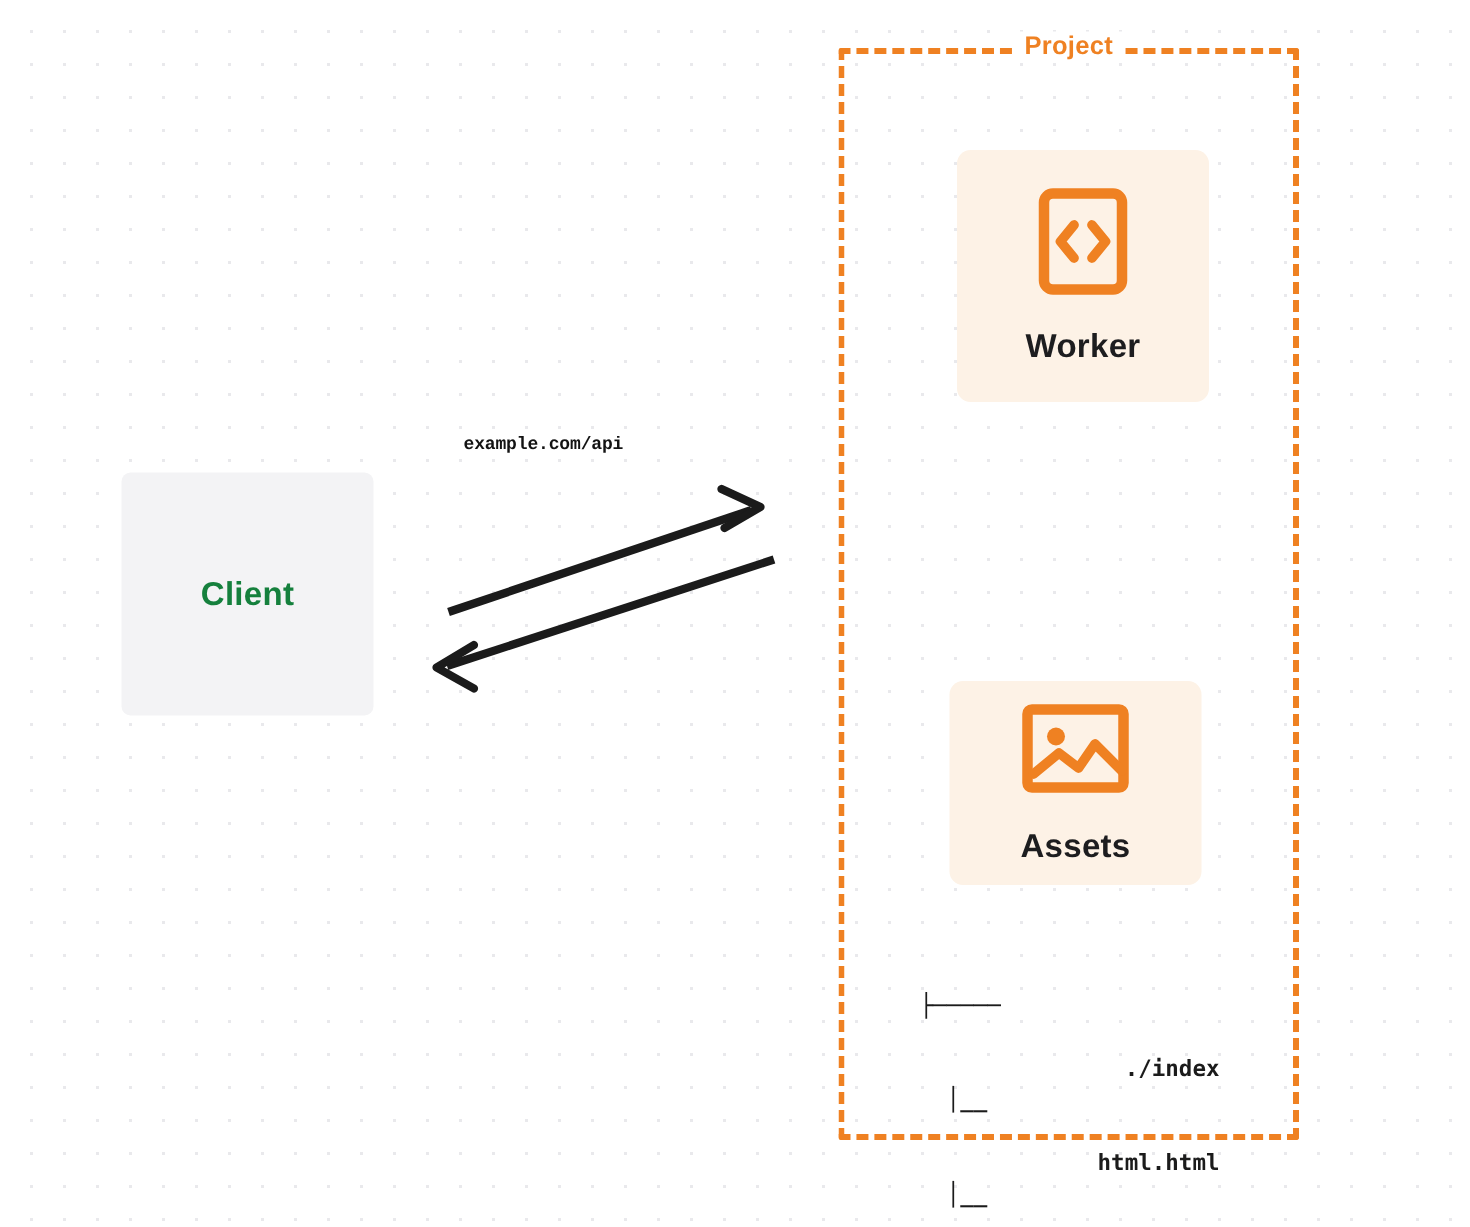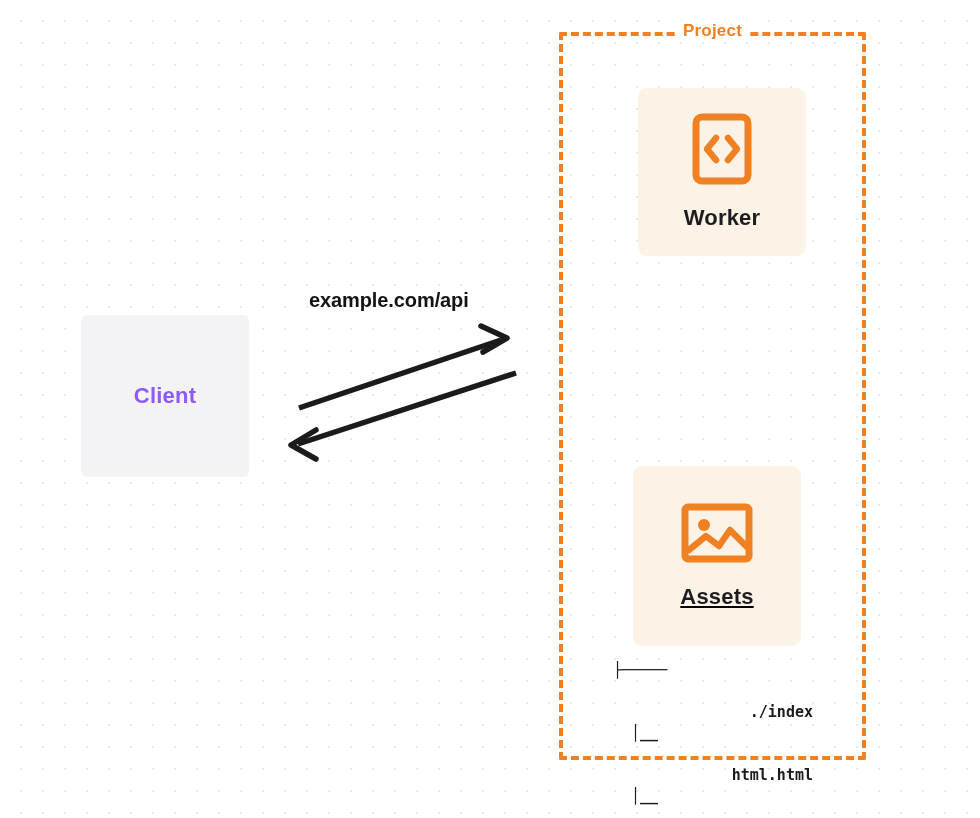--- a/index.html
+++ b/index.html
@@ -33,42 +33,43 @@
     height: 162px;
     background: #f3f3f5;
     border-radius: 6px;
     display: flex;
     align-items: center;
     justify-content: center;
   }
   #client-node .node-label {
     font-size: 22px;
     font-weight: bold;
-    color: #8b5cf6;
+    color: #15803d;
     letter-spacing: 0.2px;
   }
 
   
   #arrow-layer {
     position: absolute;
     left: 0;
     top: 0;
     width: 980px;
     height: 818px;
     pointer-events: none;
   }
   #request-label {
     position: absolute;
     left: 309px;
     top: 289px;
-    font-size: 20px;
+    font-size: 12px;
     font-weight: bold;
     color: #131313;
     white-space: nowrap;
     letter-spacing: -0.1px;
+    font-family: Liberation Mono, monospace;
   }
 
   
   #project-container {
     position: absolute;
     left: 559px;
     top: 32px;
     width: 307px;
     height: 728px;
     border: 4px dashed #ef8122;
@@ -94,30 +95,29 @@
     position: absolute;
     background: #fdf2e6;
     border-radius: 9px;
     display: flex;
     flex-direction: column;
     align-items: center;
     justify-content: center;
   }
   #worker-card {
     left: 75px;
-    top: 52px;
+    top: 64px;
     width: 168px;
     height: 168px;
   }
   #assets-card {
     left: 70px;
-    top: 430px;
+    top: 418px;
     width: 168px;
-    height: 180px;
-    text-decoration: underline;
+    height: 136px;
   }
   .service-icon {
     display: block;
     margin-bottom: 16px;
   }
   .service-name {
     font-size: 22px;
     font-weight: bold;
     color: #1d1d1f;
     letter-spacing: 0.2px;

